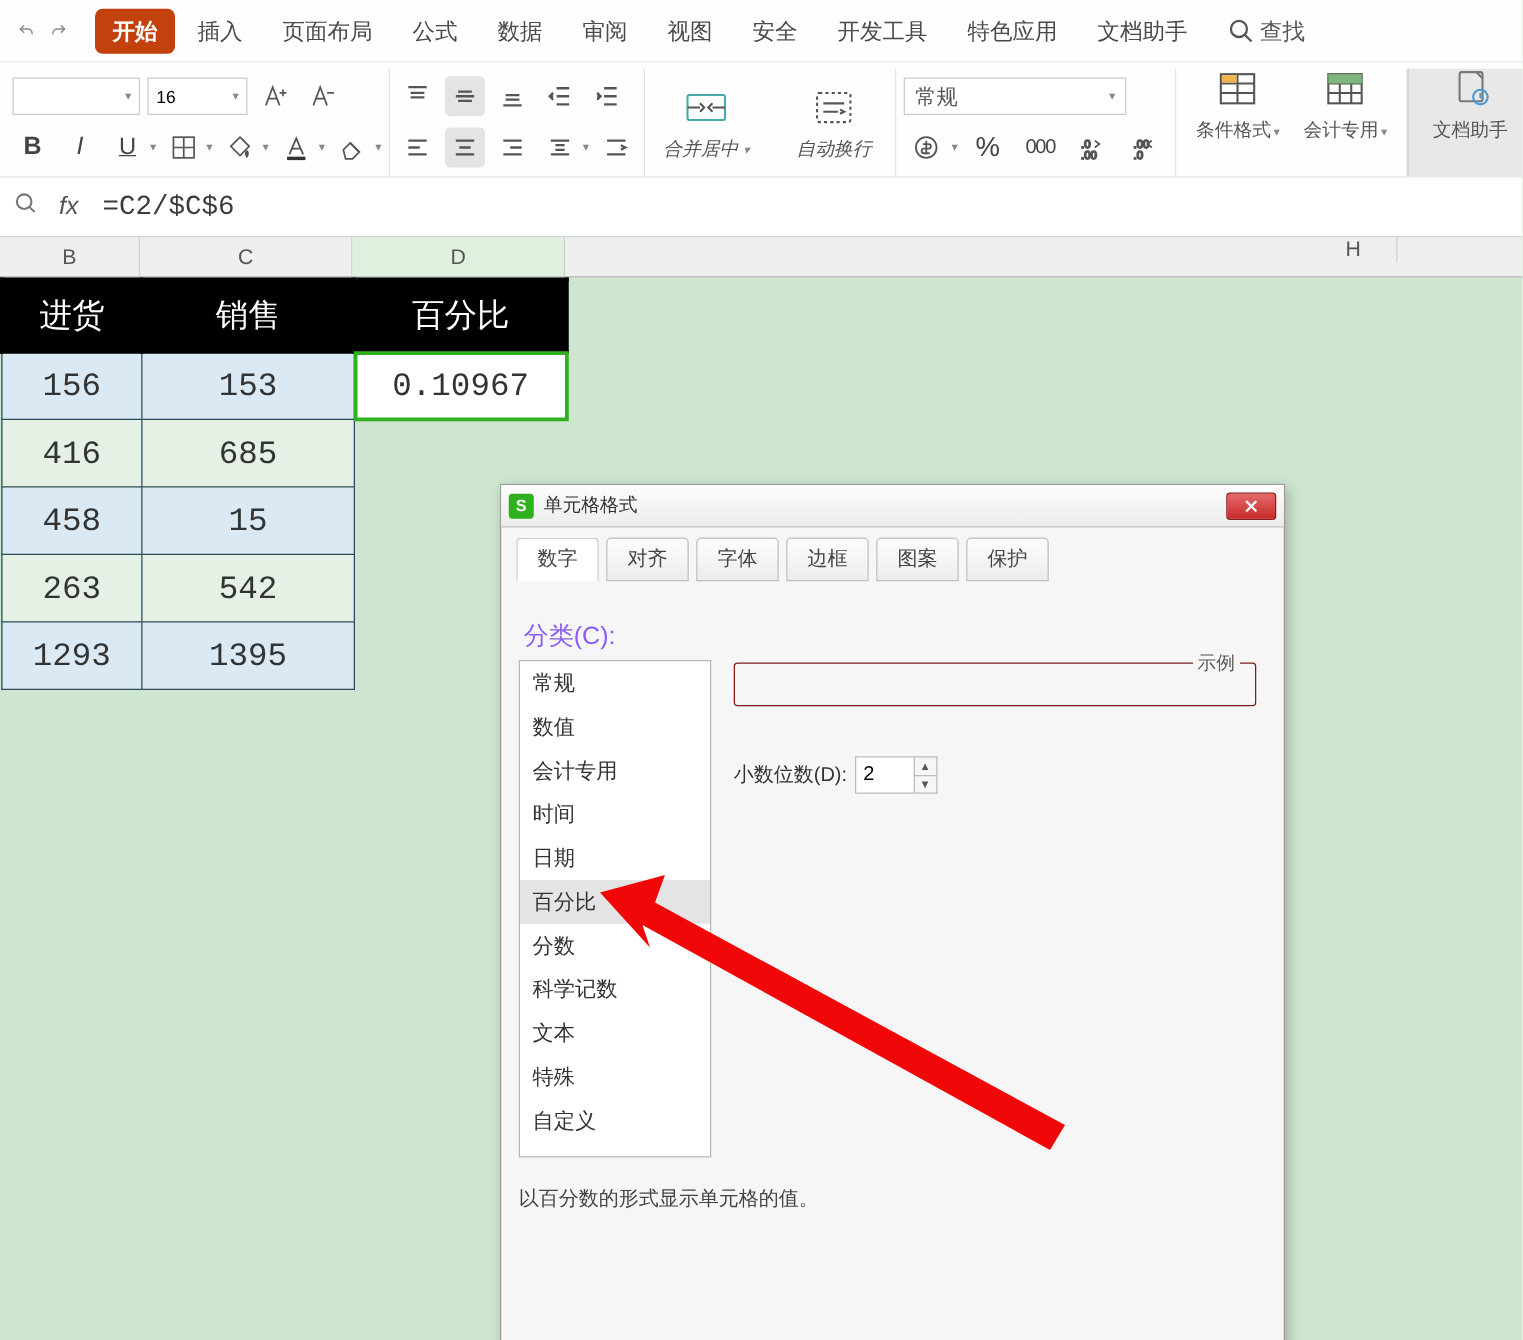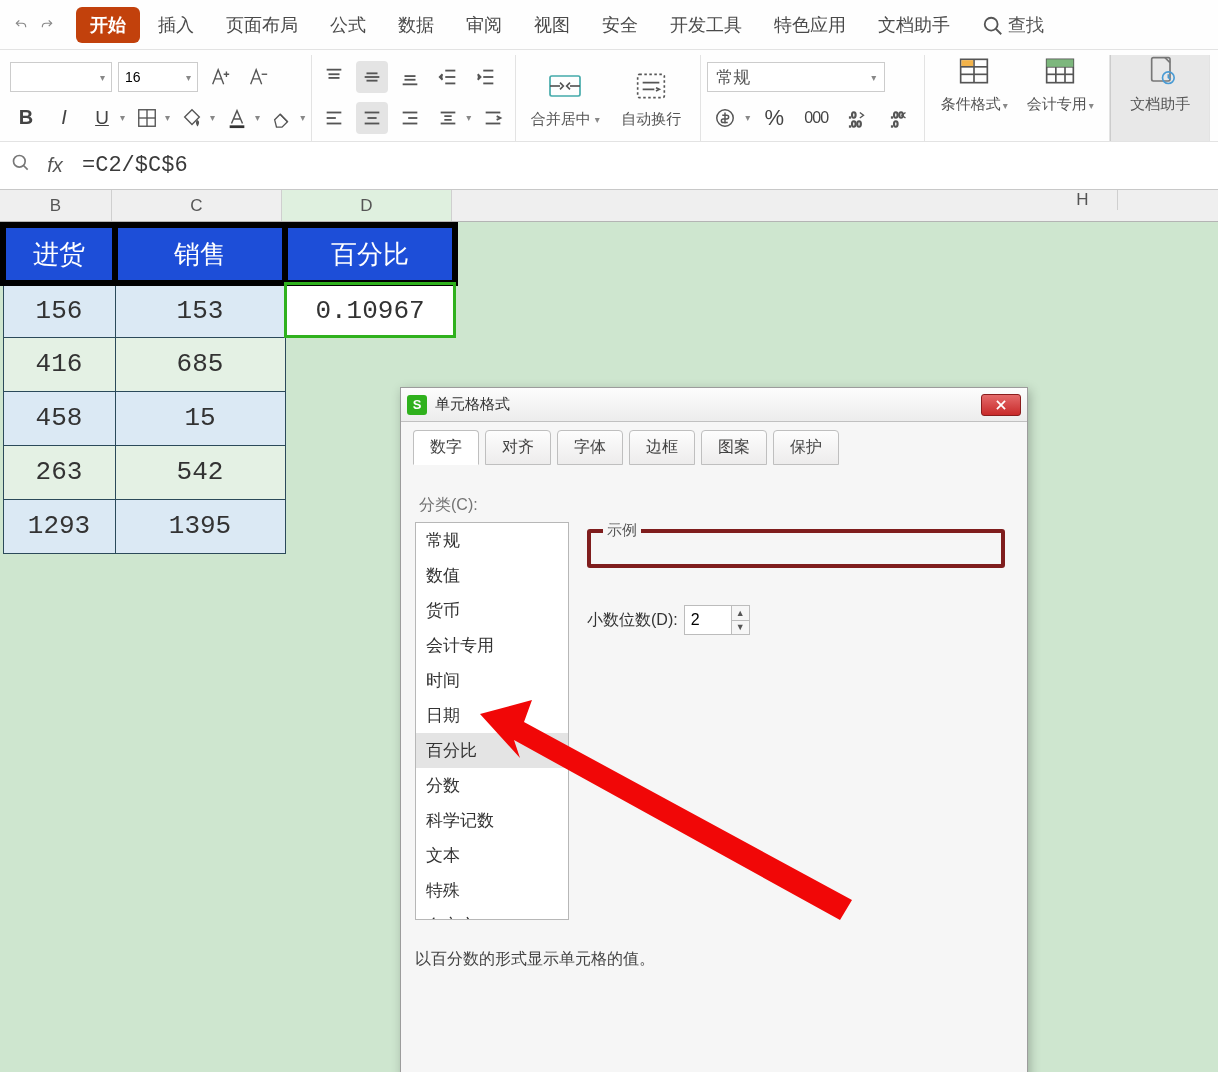--- a/index.html
+++ b/index.html
@@ -4,21 +4,21 @@
 <style>
   * { box-sizing: border-box; margin:0; padding:0; }
   body { font-family: "Microsoft YaHei", "SimSun", Arial, sans-serif; font-size:14px; background:#ffffff; overflow:hidden; width:1218px; height:1072px; position:relative;}
   
   .tabs-bar { height:50px; background:#fefefe; border-bottom:1px solid #e3e3e3; display:flex; align-items:center; padding-left:10px; gap:4px; }
   .tabs-bar .small-btn { width:22px; height:22px; display:flex; align-items:center; justify-content:center; color:#777; }
   .tabs-bar .small-btn svg{ width:14px;height:14px;}
   .tab { padding:6px 14px; font-size:18px; color:#4a4a4a; border-radius:6px; }
   .tab.active { background:#c2410c; color:#fff; font-weight:bold; }
   .tabs-bar .spacer-small{ width:10px;}
-  .search-group{ display:flex; align-items:flex-end; color:#555; font-size:18px; margin-left:14px;}
+  .search-group{ display:flex; align-items:center; color:#555; font-size:18px; margin-left:14px;}
   .search-group svg{ width:22px;height:22px; margin-right:4px; stroke:#555;}
   
   .ribbon { height:92px; background:#fefefe; border-bottom:1px solid #e3e3e3; display:flex; align-items:center; padding:4px 4px 0 4px;}
   .ribbon-group { display:flex; flex-direction:column; height:86px; padding:0 6px; border-right:1px solid #e3e3e3; justify-content:space-evenly;}
   .ribbon-row { display:flex; align-items:center; gap:6px; height:36px;}
   .ribbon-btn { width:32px; height:32px; display:flex; align-items:center; justify-content:center; color:#444; border-radius:4px;}
   .ribbon-btn svg{ width:22px;height:22px;}
   .dropdown-caret{font-size:10px; color:#888; margin-left:-4px;}
   .font-name-box{ border:1px solid #ccc; width:102px; height:30px; background:#fff; display:flex; align-items:center; padding:0 6px; justify-content:flex-end;}
   .font-size-box{ border:1px solid #ccc; width:80px; height:30px; background:#fff; display:flex; align-items:center; padding:0 6px;}
@@ -40,43 +40,43 @@
   
   .sheet{ position:relative; background:#cee6cf; height:882px; width:100%;}
   .colhead-row{ height:32px; background:#efefef; border-bottom:1px solid #b4b4b4; display:flex;}
   .colhead{ border-right:1px solid #cfcfcf; font-size:17px; color:#555; display:flex; align-items:center; justify-content:center;}
   .colB{width:112px;}
   .colC{width:170px;}
   .colD{width:170px;}
   .colH{ position:absolute; right:100px; width:70px;}
   .table-wrap{ position:absolute; left:0; top:32px;}
   table.data{ border-collapse:collapse;}
-  table.data th{ background:#1d4ed8; color:#fff; font-size:26px; font-weight:400; height:58px; border:6px solid #000000;}
+  table.data th{ background:#000000; color:#fff; font-size:26px; font-weight:400; height:58px; border:3px solid #000000;}
   table.data td{ background:#dbe9f4; font-size:26px; font-family:"SimSun","Courier New",monospace; text-align:center; height:54px; border:1px solid #2b4a5a; color:#333;}
   table.data tr.alt td{ background:#e4f1e4;}
   table.data .cB{width:112px;}
   table.data .cC{width:170px;}
   table.data .cD{width:170px;}
   td.sel{ outline:3px solid #2fb11d; outline-offset:-2px; background:#ffffff !important;}
   
   .dialog{ position:absolute; left:400px; top:197px; width:628px; height:734px; background:#f6f6f6; border:1px solid #9c9c9c; box-shadow:2px 3px 10px rgba(0,0,0,.25);}
   .dlg-title{ height:34px; background:linear-gradient(#fdfdfd,#ececec); display:flex; align-items:center; padding:0 6px; font-size:15px; color:#333; border-bottom:1px solid #c0c0c0;}
   .dlg-title .logo{ width:20px;height:20px; background:#2fb11d; color:#fff; display:flex;align-items:center;justify-content:center; border-radius:3px; font-size:13px; font-weight:bold; margin-right:8px;}
   .dlg-close{ margin-left:auto; width:40px;height:22px;background:linear-gradient(#e46a6a,#c82a2a); border:1px solid #8a1d1d; border-radius:3px; display:flex;align-items:center;justify-content:center;}
   .dlg-close svg{width:14px;height:14px;}
   .dlg-tabs{ display:flex; gap:6px; padding:8px 12px 16px 12px;}
   .dlg-tab{ border:1px solid #bfbfbf; background:linear-gradient(#fdfdfd,#edecec); padding:6px 16px; font-size:16px; color:#444; border-radius:4px 4px 0 0;}
   .dlg-tab.active{ background:#fff; border-bottom-color:#fff; position:relative; z-index:2;}
   .dlg-body{ padding:10px 14px; height:628px; position:relative;}
-  .category-label{ font-size:16px; color:#737373; margin:4px 0 6px 4px;}
+  .category-label{ font-size:20px; color:#8b5cf6; margin:4px 0 6px 4px;}
   .category-list{ width:154px; height:398px; border:1px solid #b7b7b7; background:#fff; overflow:hidden;}
   .cat-item{ padding:6px 10px; font-size:17px; color:#333; cursor:default;}
   .cat-item.sel{ background:#e4e4e4;}
   .example-box{ position:absolute; left:186px; top:40px; width:418px;}
-  .example-box fieldset{ border:4px solid #7f1d1d; border-radius:3px; padding:10px 12px 14px 12px;}
+  .example-box fieldset{ border:1px solid #7f1d1d; border-radius:3px; padding:10px 12px 14px 12px;text-align:right;}
   .example-box legend{ font-size:15px; color:#555; padding:0 4px;}
   .example-val{ font-size:18px; color:#333;}
   .decimals-row{ position:absolute; left:186px; top:124px; display:flex; align-items:center; font-size:16px; color:#333;}
   .dec-input{ width:48px; height:30px; border:1px solid #bcbcbc; margin-left:6px; padding:2px 6px; font-size:16px;}
   .spinner{ width:18px; height:30px; border:1px solid #bcbcbc; border-left:none; display:flex; flex-direction:column;}
   .spinner div{ flex:1; display:flex;align-items:center;justify-content:center; font-size:9px; color:#555; border-bottom:1px solid #bcbcbc;}
   .spinner div:last-child{border-bottom:none;}
   .desc-text{ position:absolute; left:14px; top:468px; font-size:16px; color:#444;}
   
   .arrow-svg{ position:absolute; left:472px; top:510px; pointer-events:none;}
@@ -252,21 +252,21 @@
       <div class="ribbon-btn">
           <svg viewBox="0 0 24 24" stroke="#555" stroke-width="2" fill="none">
             <line x1="4" y1="6" x2="20" y2="6"></line>
             <line x1="4" y1="18" x2="20" y2="18"></line>
             <path d="M16 10l4 2-4 2"></path>
           </svg>
         </div>
     </div>
   </div>
 
-  <div class="ribbon-group" style="flex-direction:row; align-items:center; gap:0;">
+  <div class="ribbon-group" style="flex-direction:row; align-items:center; gap:16px;font-style:italic;">
     <div class="big-vert-btn">
       <svg viewBox="0 0 48 48" fill="none" stroke="#4aa" stroke-width="2">
           <rect x="6" y="12" width="36" height="24" rx="2"></rect>
           <line x1="6" y1="24" x2="18" y2="24" stroke="#555"></line>
           <line x1="30" y1="24" x2="42" y2="24" stroke="#555"></line>
           <path d="M18 20l4 4-4 4M30 20l-4 4 4 4" stroke="#555"></path>
         </svg>
       <div class="lbl">
           <span>合并居中</span>
           <span class="dropdown-caret" style="margin-left:4px">▾</span>
@@ -429,21 +429,20 @@
       <div class="dlg-tab">字体</div>
       <div class="dlg-tab">边框</div>
       <div class="dlg-tab">图案</div>
       <div class="dlg-tab">保护</div>
     </div>
     <div class="dlg-body">
       <div class="category-label">分类(C):</div>
       <div class="category-list">
         <div class="cat-item">常规</div>
         <div class="cat-item">数值</div>
-        <div class="cat-item">货币</div>
         <div class="cat-item">会计专用</div>
         <div class="cat-item">时间</div>
         <div class="cat-item">日期</div>
         <div class="cat-item sel">百分比</div>
         <div class="cat-item">分数</div>
         <div class="cat-item">科学记数</div>
         <div class="cat-item">文本</div>
         <div class="cat-item">特殊</div>
         <div class="cat-item">自定义</div>
       </div>

